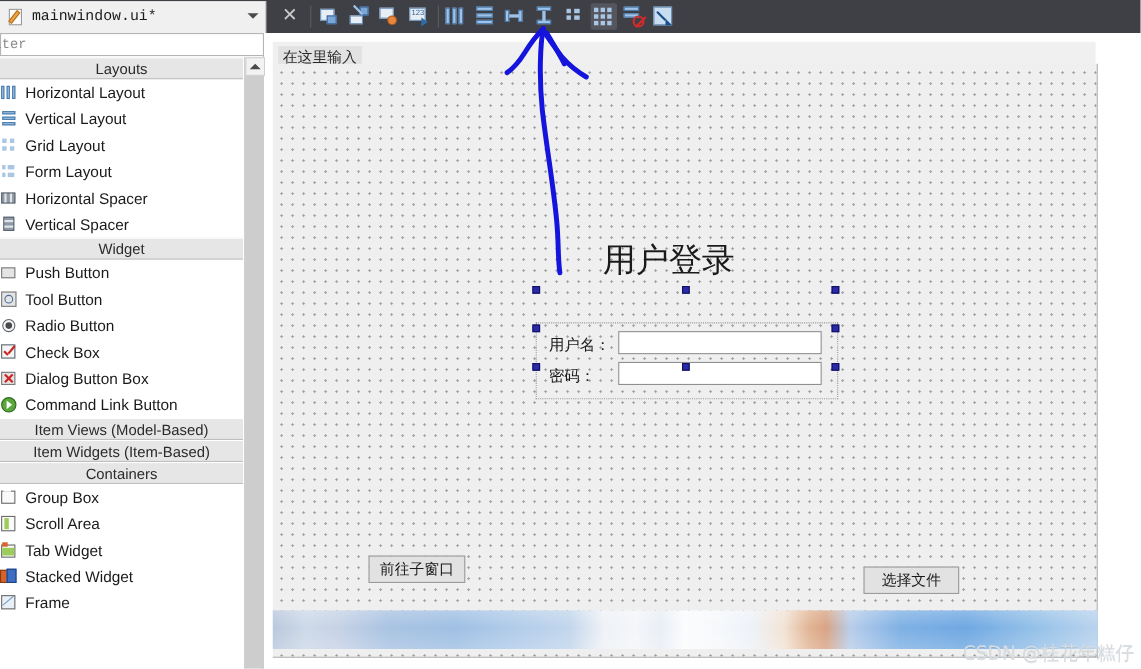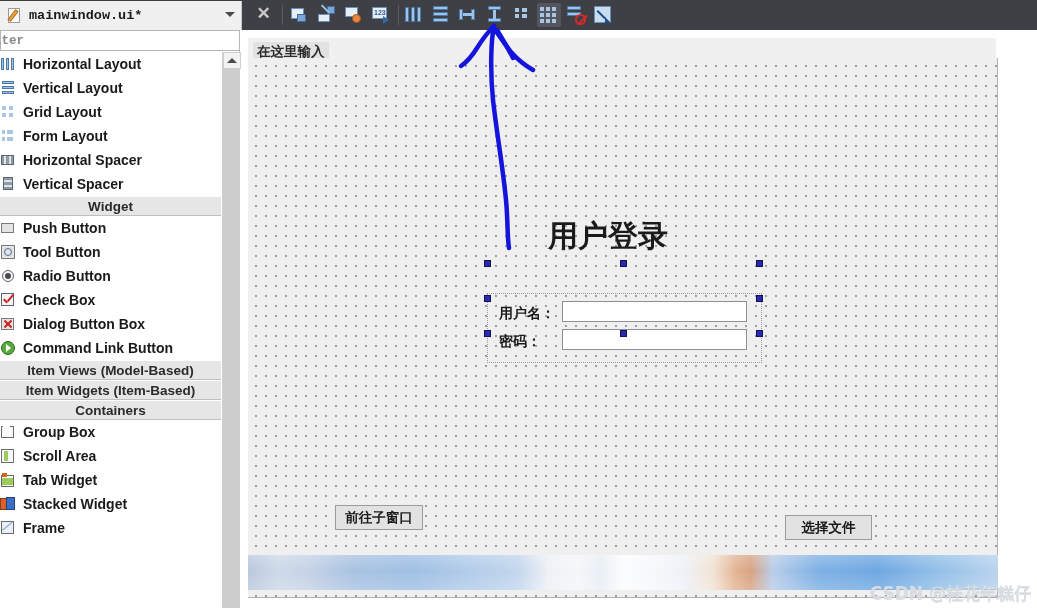--- a/index.html
+++ b/index.html
@@ -2,21 +2,21 @@
 <html><head>
 <meta charset="utf-8">
 <style>
   * { box-sizing: border-box; margin: 0; padding: 0; }
   html, body {
     width: 1037px; height: 608px;
     overflow: hidden;
     background: #ffffff;
     font-family: "Liberation Sans", sans-serif;
   }
-  .app { position: relative; width: 1037px; height: 608px; font-weight: bold; }
+  .app { position: relative; width: 1037px; height: 608px; }
 
   
   .titlebar {
     position: absolute; left: 0; top: 0; width: 1037px; height: 30px;
     background: #3f3f46;
   }
   .tab {
     position: absolute; left: 0; top: 1px; width: 242px; height: 29px;
     background: #f0f0f0;
     display: flex; align-items: center; gap: 6px;
@@ -338,20 +338,23 @@
   </div>
 
   <div class="leftpanel">
 
     <div class="filterbox">
       <span class="filter-text">lter</span>
     </div>
 
     <div class="wlist">
 
+      <div class="grp">
+        <span>Layouts</span>
+      </div>
       <div class="witem">
         <span class="wicon">
           <span class="bar" style="left:1px;top:2px;width:3px;height:12px;"></span>
           <span class="bar" style="left:6px;top:2px;width:3px;height:12px;"></span>
           <span class="bar" style="left:11px;top:2px;width:3px;height:12px;"></span>
         </span>
         <span class="wlabel">Horizontal Layout</span>
       </div>
       <div class="witem">
         <span class="wicon">

